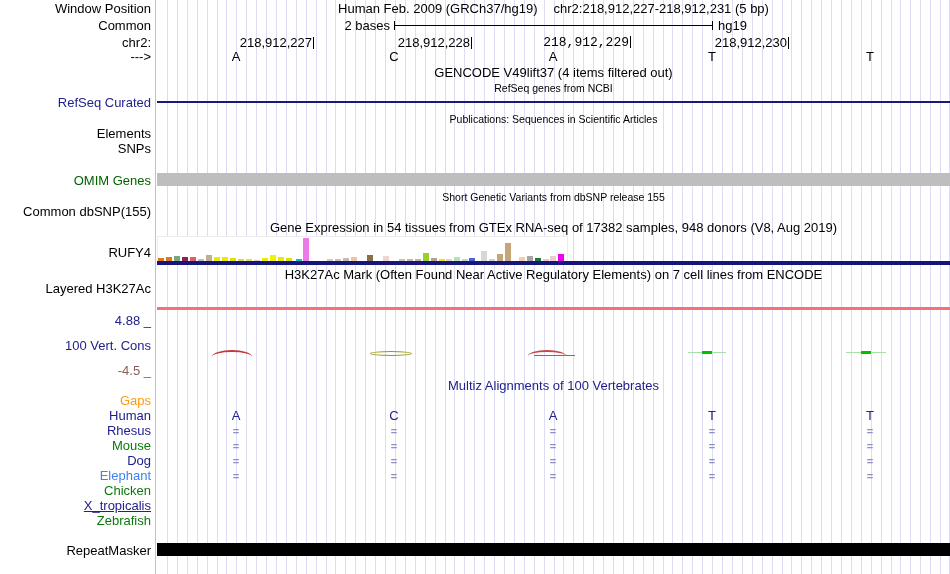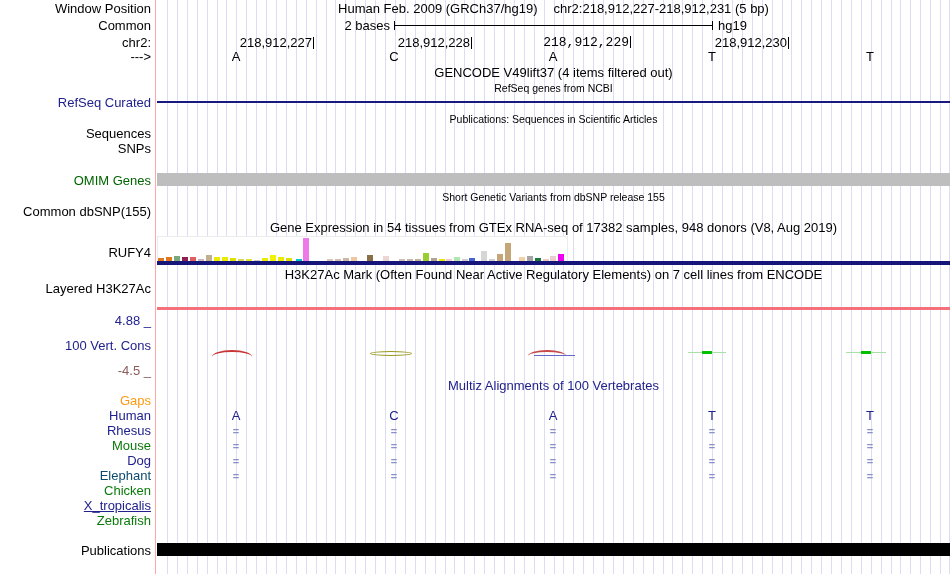--- a/index.html
+++ b/index.html
@@ -130,30 +130,30 @@
       <div class="gridline" style="left: 940.1px;"></div>
       <div class="gridline" style="left: 949px;"></div>
     </div>
   <div class="separator"></div>
 
   <div class="llabel" style="top:2px">Window Position</div>
   <div class="llabel" style="top:19px">Common</div>
   <div class="llabel" style="top:36px">chr2:</div>
   <div class="llabel" style="top:50px">---&gt;</div>
   <div class="llabel navy" style="top:96px">RefSeq Curated</div>
-  <div class="llabel" style="top:127px">Sequences</div>
+  <div class="llabel" style="top:127px">Elements</div>
   <div class="llabel" style="top:142px">SNPs</div>
   <div class="llabel green" style="top:174px">OMIM Genes</div>
   <div class="llabel" style="top:205px">Common dbSNP(155)</div>
   <div class="llabel" style="top:246px">RUFY4</div>
   <div class="llabel" style="top:282px">Layered H3K27Ac</div>
   <div class="llabel navy" style="top:314px">4.88 _</div>
   <div class="llabel navy" style="top:339px">100 Vert. Cons</div>
   <div class="llabel maroon" style="top:364px">-4.5 _</div>
-  <div class="llabel" style="top:544px">Publications</div>
+  <div class="llabel" style="top:544px">RepeatMasker</div>
 
   <div class="cheader" style="top:2px">
     <span>Human Feb. 2009 (GRCh37/hg19)</span><span class="titlegap">chr2:218,912,227-218,912,231 (5 bp)</span>
   </div>
   <div class="scaleval">2 bases</div>
   <div class="scalebar">
       <div class="scalebar-mid"></div>
     </div>
   <div class="genome">hg19</div>
 
@@ -249,21 +249,21 @@
       <div class="mcell eq" style="left: 385px; top: 439px;">=</div>
       <div class="mcell eq" style="left: 544px; top: 439px;">=</div>
       <div class="mcell eq" style="left: 703px; top: 439px;">=</div>
       <div class="mcell eq" style="left: 861px; top: 439px;">=</div>
       <div class="llabel" style="top: 454px; color: rgb(33, 33, 142);">Dog</div>
       <div class="mcell eq" style="left: 227px; top: 454px;">=</div>
       <div class="mcell eq" style="left: 385px; top: 454px;">=</div>
       <div class="mcell eq" style="left: 544px; top: 454px;">=</div>
       <div class="mcell eq" style="left: 703px; top: 454px;">=</div>
       <div class="mcell eq" style="left: 861px; top: 454px;">=</div>
-      <div class="llabel" style="top: 469px; color: #0c4a6e;">Elephant</div>
+      <div class="llabel" style="top: 469px; color: #3b82f6;">Elephant</div>
       <div class="mcell eq" style="left: 227px; top: 469px;">=</div>
       <div class="mcell eq" style="left: 385px; top: 469px;">=</div>
       <div class="mcell eq" style="left: 544px; top: 469px;">=</div>
       <div class="mcell eq" style="left: 703px; top: 469px;">=</div>
       <div class="mcell eq" style="left: 861px; top: 469px;">=</div>
       <div class="llabel" style="top: 484px; color: rgb(10, 122, 10);">Chicken</div>
       <div class="llabel" style="top: 499px; color: rgb(33, 33, 142); text-decoration: underline;">X_tropicalis</div>
       <div class="llabel" style="top: 514px; color: rgb(10, 122, 10);">Zebrafish</div>
     </div>
   <div class="repeat-bar"></div>

